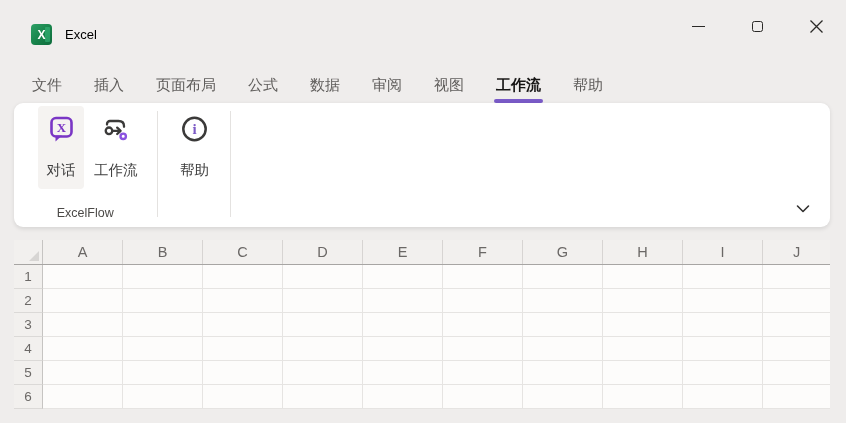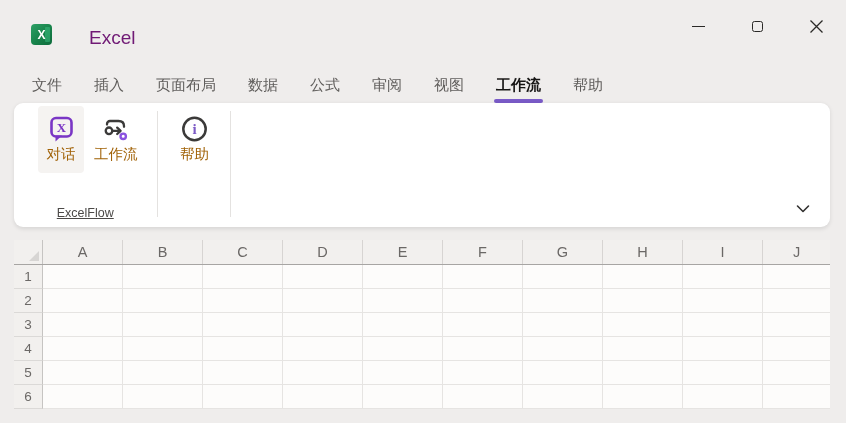--- a/index.html
+++ b/index.html
@@ -15,21 +15,21 @@
   .titlebar { position:absolute; top:0; left:0; width:100%; height:62px; }
   .app-icon {
     position:absolute; left:31px; top:24px; width:21px; height:21px;
     border-radius:4px; background:linear-gradient(135deg,#2ca065 0%, #17824a 55%, #0f6b3c 100%);
     display:flex; align-items:center; justify-content:center;
     color:#fff; font-weight:bold; font-size:12px;
   }
   .app-icon::after { content:""; position:absolute; right:2px; top:3px; bottom:3px; width:5px;
     background:#3bbd7f; opacity:.55; border-radius:1px; }
   .app-icon span { position:relative; z-index:1; }
-  .app-title { position:absolute; left:65px; top:27px; font-size:19px; color:#701a75;margin-left:24px; }
+  .app-title { position:absolute; left:65px; top:27px; font-size:13px; color:#000000; }
   .win-controls { position:absolute; right:0; top:0; height:58px; display:flex; }
   .win-btn { width:59px; height:52px; display:flex; align-items:center; justify-content:center; }
   .glyph-min { width:13px; height:0; border-top:1.4px solid #2a2927; }
   .glyph-max { width:11px; height:11px; border:1.3px solid #2a2927; border-radius:2.5px; }
 
   
   .tabs { position:absolute; top:72px; left:16px; height:27px; display:flex; align-items:flex-end; }
   .tab {
     padding:0 16px; font-size:15px; color:#5f5d5b; height:27px;
     display:flex; align-items:center; position:relative; cursor:default; white-space:nowrap;
@@ -42,29 +42,29 @@
 
   
   .ribbon {
     position:absolute; left:14px; top:103px; width:816px; height:124px;
     background:#ffffff; border-radius:9px; box-shadow:0 1.5px 4px rgba(0,0,0,.10);
     display:flex;
   }
   .group { display:flex; flex-direction:column; }
   .group-buttons { flex:1; display:flex; align-items:flex-start; gap:3px; padding:3px 12px 0 14px; }
   .group:first-child .group-buttons { padding-left:24px; }
-  .group-label { text-align:center; font-size:12.5px; color:#4b4947; padding-bottom:7px; white-space:nowrap;text-decoration:underline; }
+  .group-label { text-align:center; font-size:12.5px; color:#4b4947; padding-bottom:7px; white-space:nowrap; }
   .v-sep { width:1px; background:#e4e2e0; margin:8px 0 10px; }
   .rb-btn {
     min-width:46px; padding:8px 7px 9px; border-radius:4px;
     display:flex; flex-direction:column; align-items:center; cursor:default;
   }
   .rb-btn.hl { background:#f5f3f1; }
   .rb-btn .ic { width:31px; height:31px; display:flex; align-items:center; justify-content:center; }
-  .rb-btn .lbl { margin-top:0; font-size:14.5px; color:#a16207; white-space:nowrap; }
+  .rb-btn .lbl { margin-top:16px; font-size:14.5px; color:#404040; white-space:nowrap; }
   .collapse-btn { position:absolute; right:14px; bottom:9px; width:26px; height:18px;
     display:flex; align-items:center; justify-content:center; border-radius:3px; }
 
   
   .grid { position:absolute; left:14px; top:240px; width:816px; }
   .hdr-row { display:flex; height:25px; border-bottom:1px solid #a7a5a3; }
   .corner { width:29px; background:#f2f0ee; border-right:1px solid #c6c4c2; position:relative; }
   .corner::after { content:""; position:absolute; right:3px; bottom:3px;
     border-bottom:10px solid #d7d5d3; border-left:10px solid transparent; }
   .col-h {
@@ -101,22 +101,22 @@
         <path d="M1.5 1.5 L13.5 13.5 M13.5 1.5 L1.5 13.5" stroke="#2a2927" stroke-width="1.3" fill="none"></path>
       </svg>
     </div>
   </div>
 </div>
 
 <div class="tabs">
   <div class="tab">文件</div>
   <div class="tab">插入</div>
   <div class="tab">页面布局</div>
+  <div class="tab">公式</div>
   <div class="tab">数据</div>
-  <div class="tab">公式</div>
   <div class="tab">审阅</div>
   <div class="tab">视图</div>
   <div class="tab active">工作流</div>
   <div class="tab">帮助</div>
 </div>
 
 <div class="ribbon">
 
   <div class="group">
     <div class="group-buttons">

